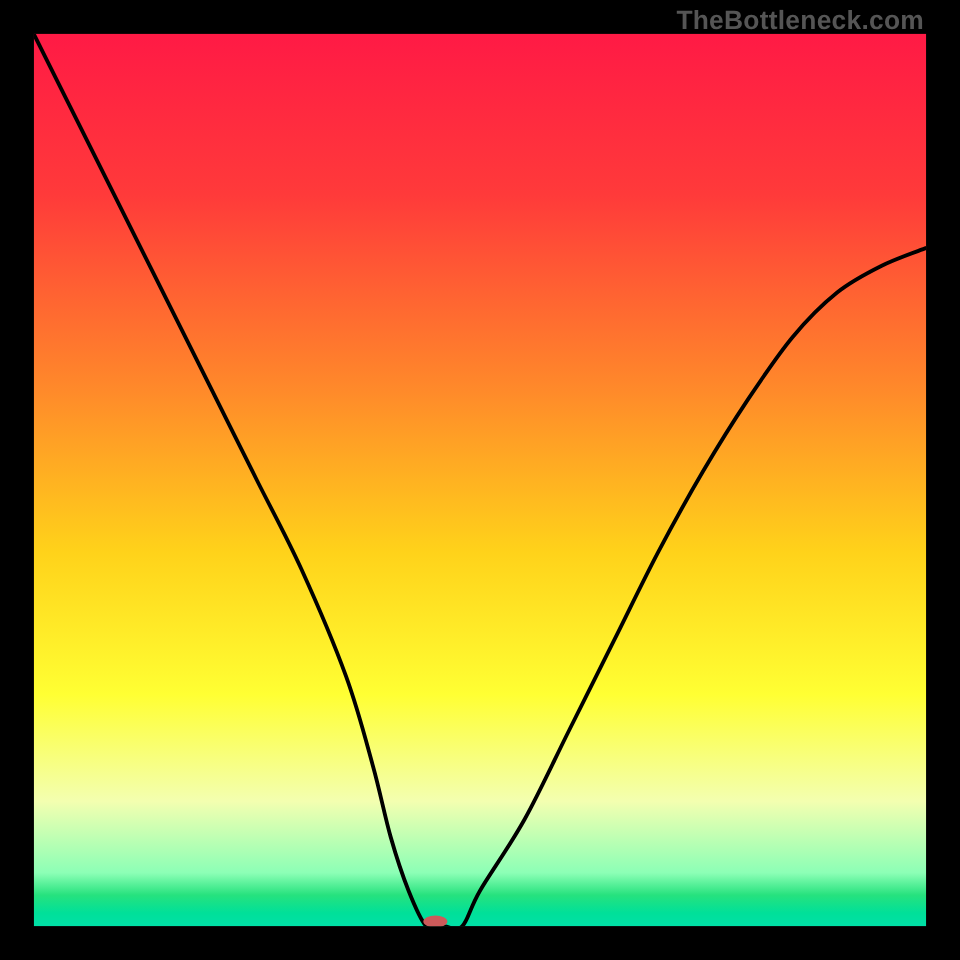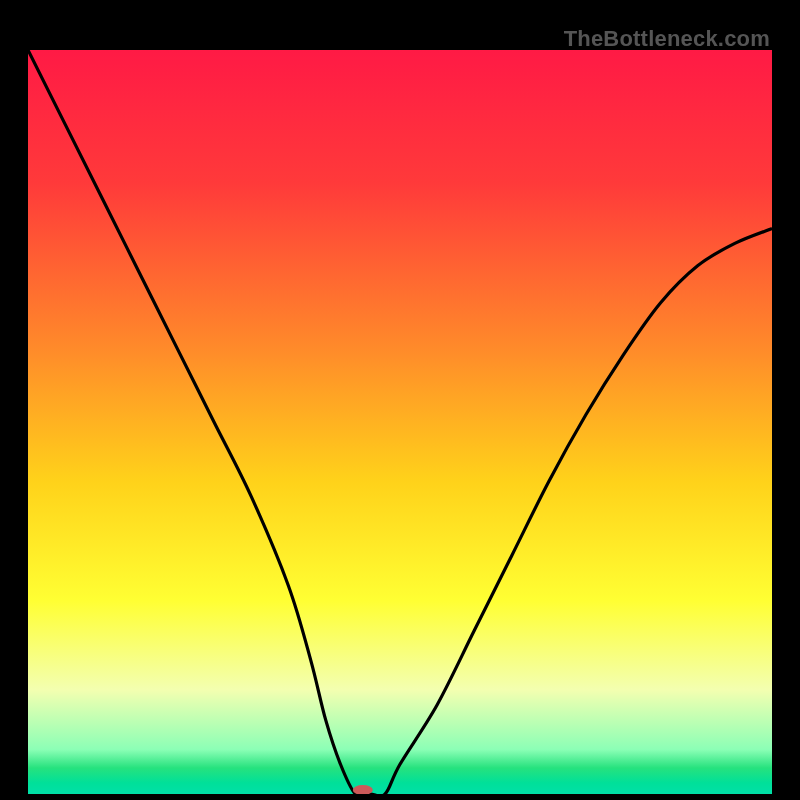--- a/index.html
+++ b/index.html
@@ -8,21 +8,20 @@
     width: 800px;
     height: 800px;
     overflow: hidden;
     background: #000;
     font-family: Arial, Helvetica, sans-serif;
   }
   .frame {
     position: absolute;
     inset: 0;
     background: #000;
-    margin-top: 22px;
   }
   .plot {
     position: absolute;
     left: 28px;
     top: 28px;
     width: 744px;
     height: 744px;
     overflow: hidden;
   }
   .watermark {

